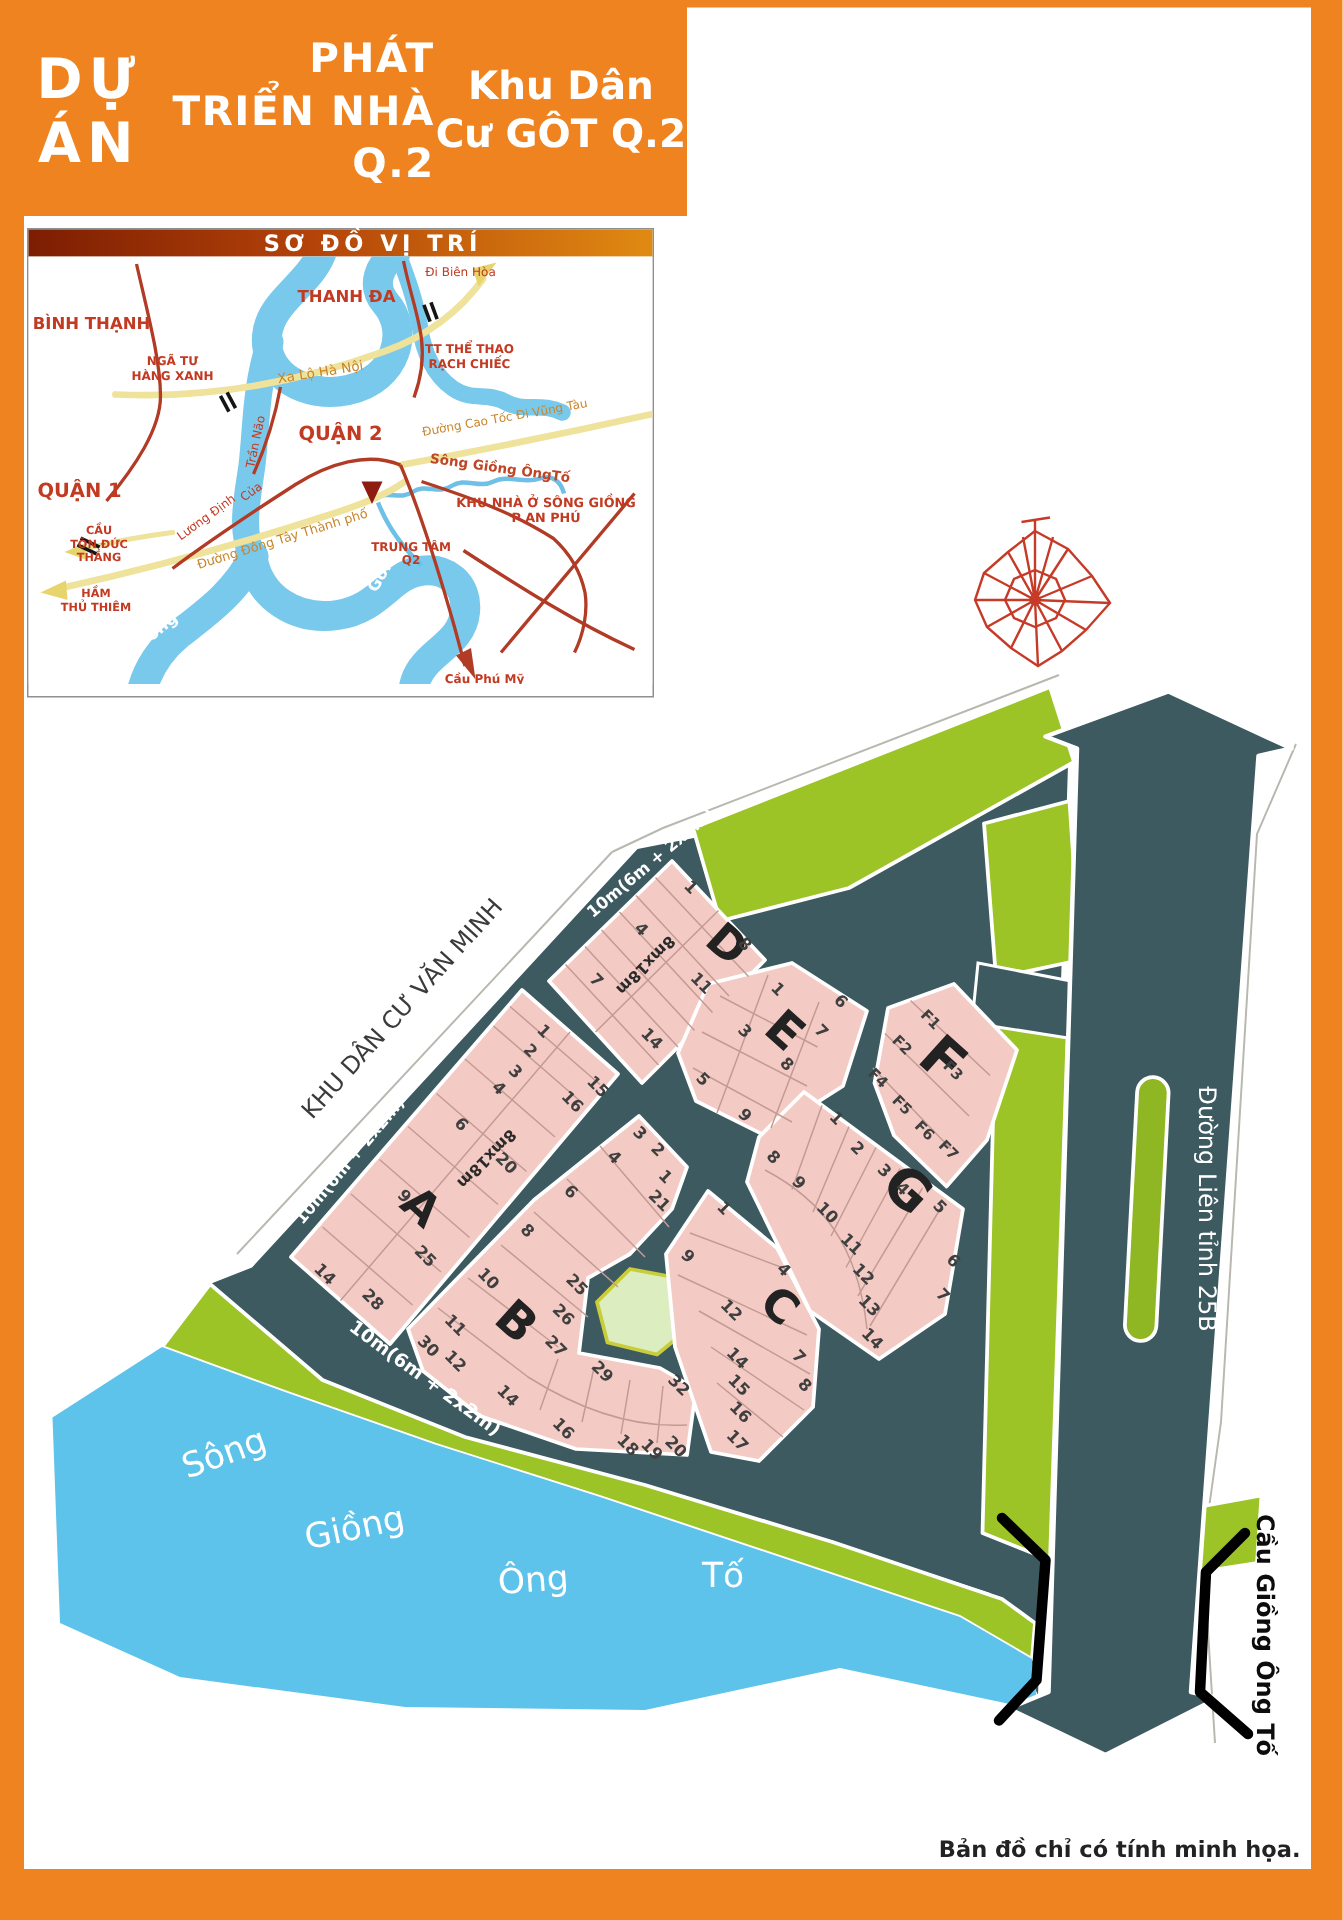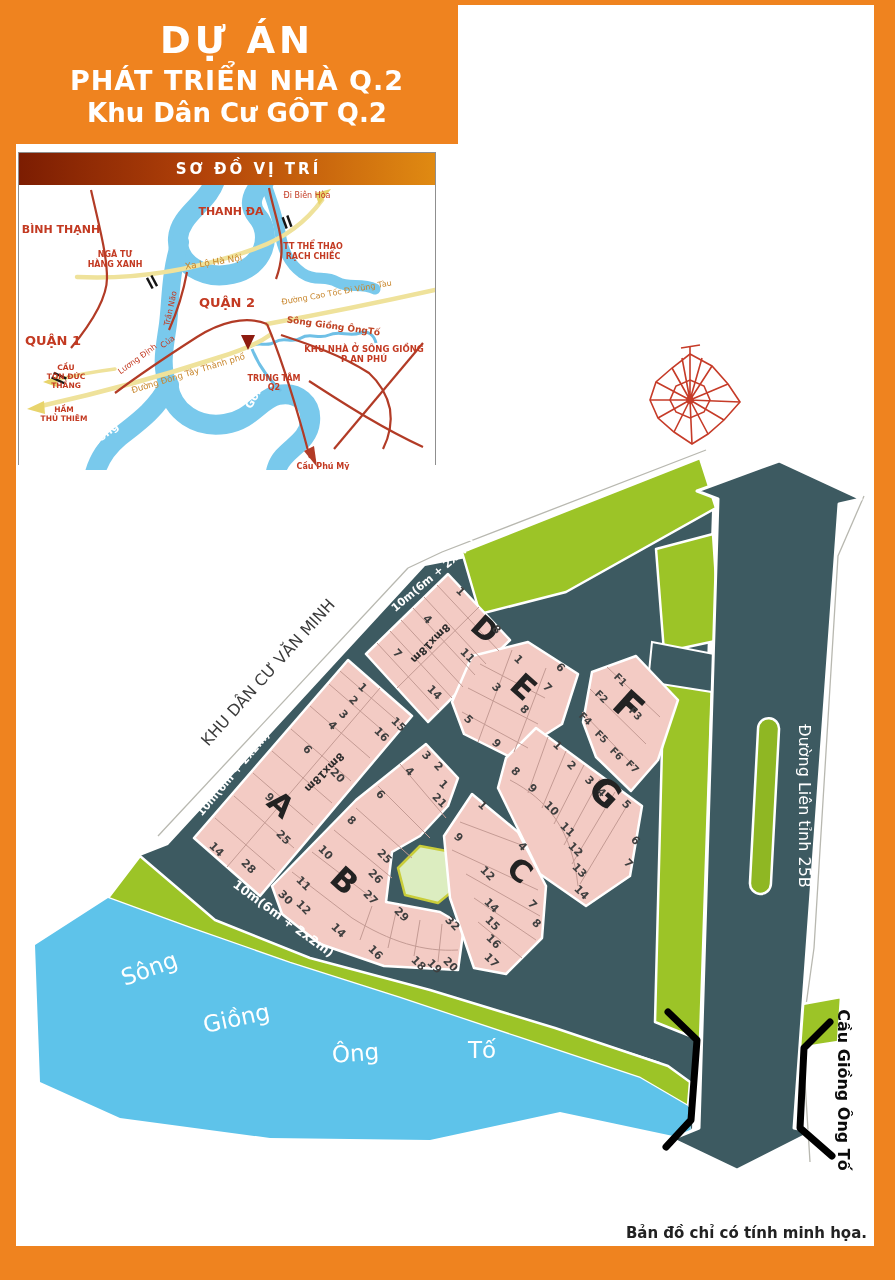--- a/index.html
+++ b/index.html
@@ -6,32 +6,32 @@
   body{
     width:895px;height:1280px;position:relative;overflow:hidden;
     background:#ef831f;
     font-family:"DejaVu Sans","Liberation Sans",sans-serif;
   }
   .panel{position:absolute;background:#ffffff;}
   #main-panel{left:16px;top:144px;width:858px;height:1102px;}
   #topright-panel{left:458px;top:5px;width:416px;height:139px;}
   header{
     position:absolute;left:16px;top:5px;width:442px;height:139px;
-    display:flex;flex-direction:column;align-items:center;justify-content:center;
+    display:flex;flex-direction:row;align-items:center;justify-content:center;
     color:#fff;text-align:center;
   }
   .h1{font-size:37px;font-weight:700;letter-spacing:4px;line-height:1.15;}
-  .h2{font-size:27px;font-weight:700;letter-spacing:1px;line-height:1.3;}
+  .h2{font-size:27px;font-weight:700;letter-spacing:1px;line-height:1.3;text-align:right;}
   .h3{font-size:26px;font-weight:700;line-height:1.2;}
   #locmap-panel{
     position:absolute;left:18px;top:152px;width:418px;height:313px;
     background:#fff;border:1px solid #8f8f8f;box-sizing:border-box;z-index:5;
   }
   #locmap-title{
-    height:32px;display:flex;align-items:center;justify-content:center;
+    height:18px;display:flex;align-items:center;justify-content:center;
     background:linear-gradient(90deg,#7c1d02,#b34309 45%,#e08a12);
     color:#fff;font-size:15px;font-weight:700;letter-spacing:3px;padding-left:43px;
   }
   #locmap-svg{display:block;width:416px;height:285px;}
   #plan-svg{position:absolute;left:0;top:0;z-index:3;}
   #disclaimer{
     position:absolute;right:28px;top:1224px;z-index:6;
     font-size:15px;font-weight:600;color:#222;
   }
   svg text{font-family:"DejaVu Sans","Liberation Sans",sans-serif;}

